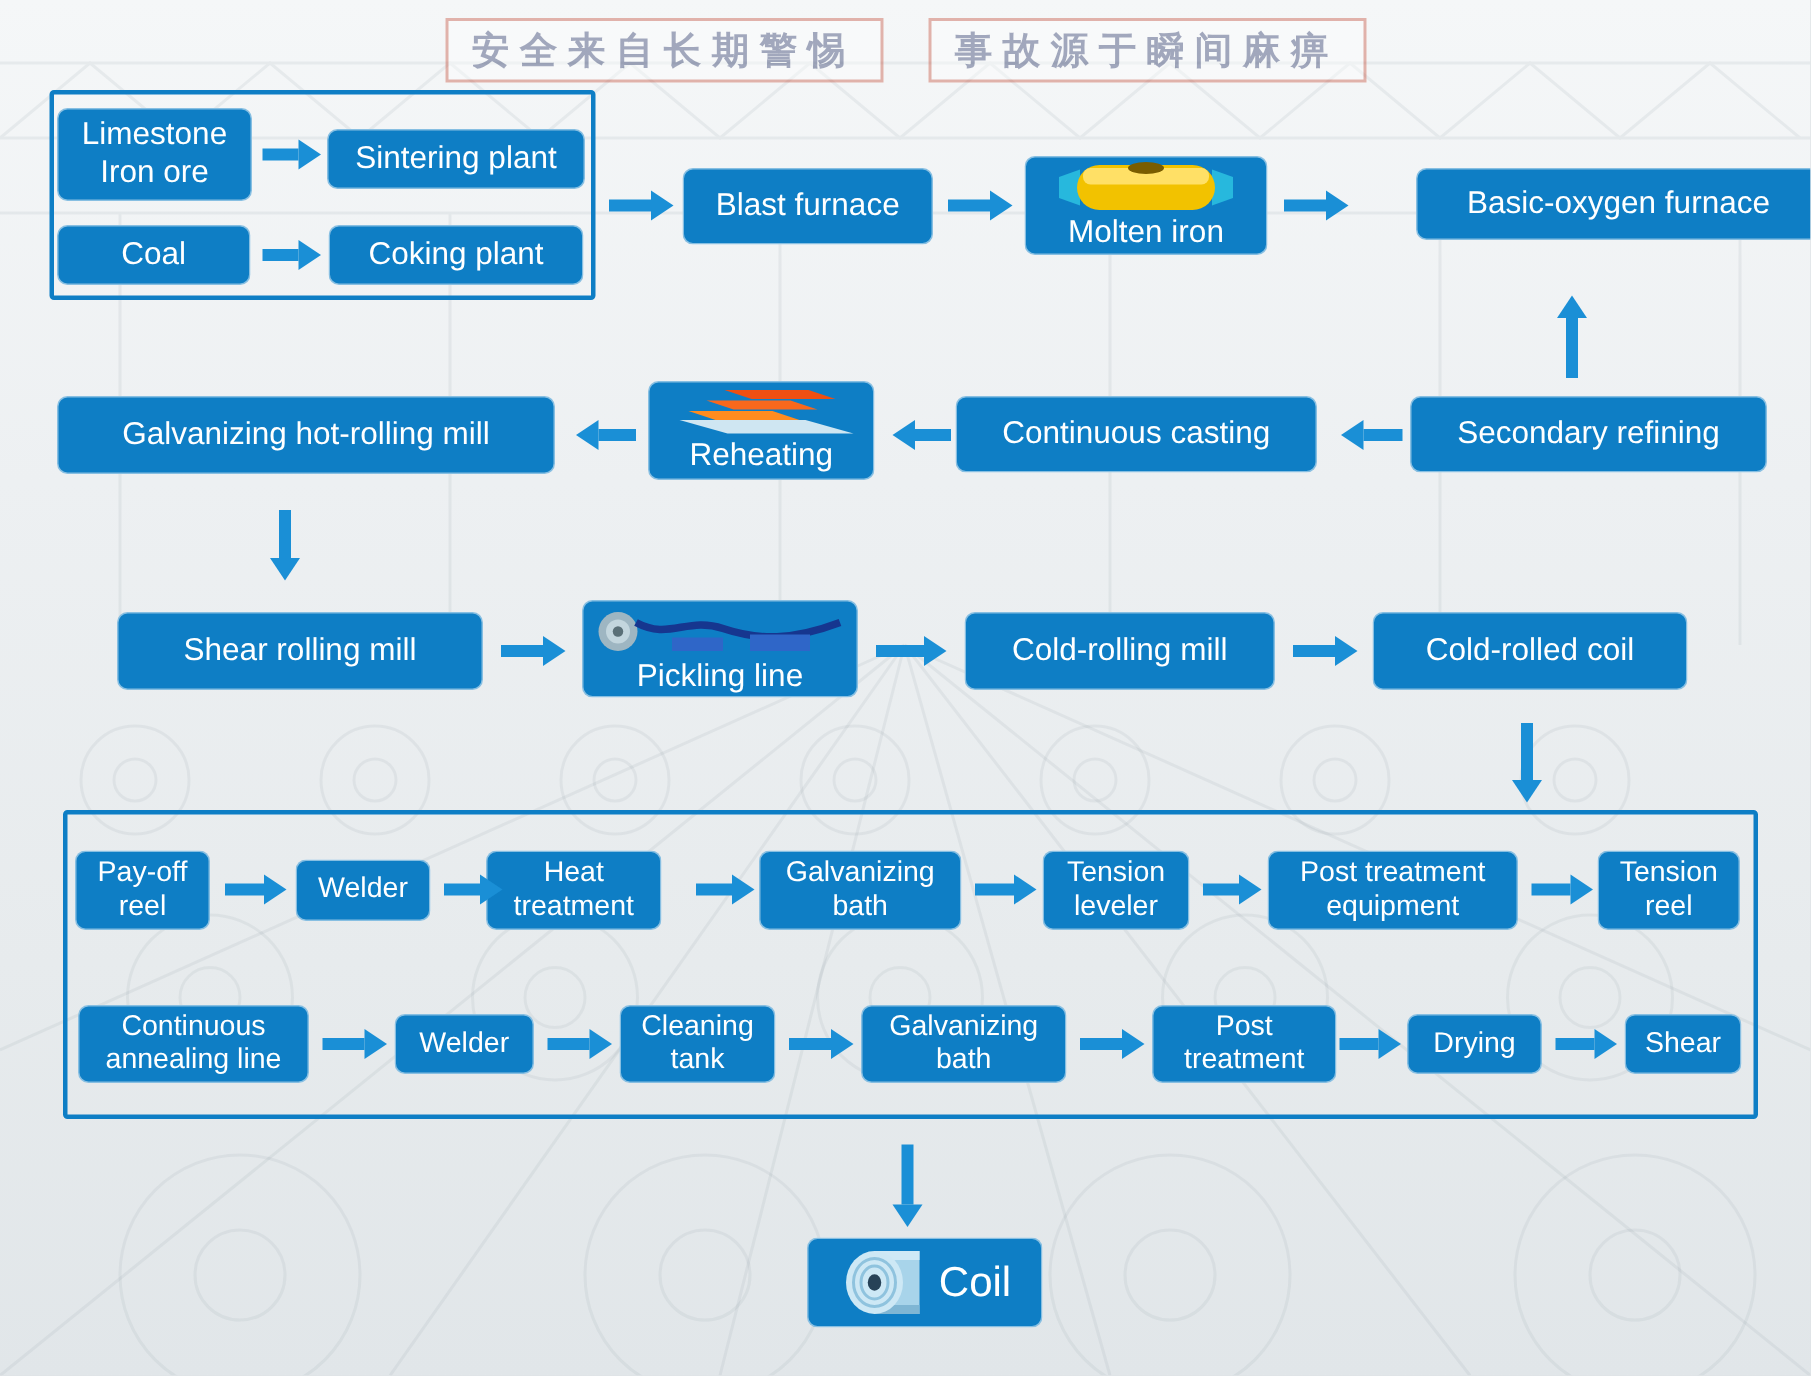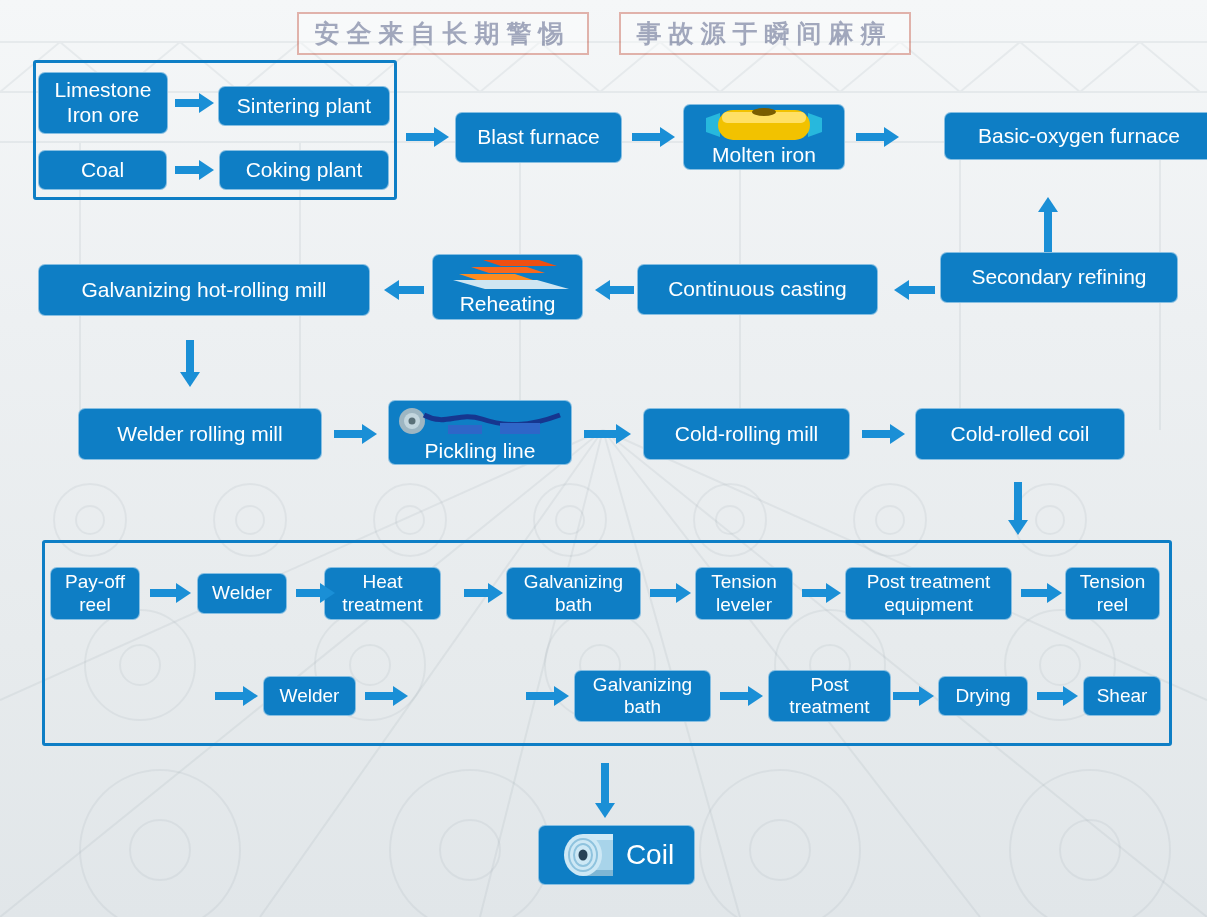--- a/index.html
+++ b/index.html
@@ -115,41 +115,41 @@
       <rect x="14" y="4" width="92" height="30" rx="15" fill="#f2c200"></rect>
       <rect x="18" y="6" width="84" height="11" rx="5" fill="#ffe066"></rect>
       <ellipse cx="60" cy="6" rx="12" ry="4" fill="#7a5d00"></ellipse>
     </svg>
     <span class="lbl">Molten iron</span>
   </div>
   <div class="node" style="left:944px;top:112px;width:270px;height:48px">
       <span class="lbl">Basic-oxygen furnace</span>
     </div>
 
-  <div class="node" style="left:940px;top:252px;width:238px;height:51px">
+  <div class="node" style="left:940px;top:264px;width:238px;height:51px">
       <span class="lbl">Secondary refining</span>
     </div>
   <div class="node" style="left:637px;top:264px;width:241px;height:51px">
       <span class="lbl">Continuous casting</span>
     </div>
   <div class="node" style="left:432px;top:254px;width:151px;height:66px">
     <svg class="gfx" width="126" height="34" viewBox="0 0 126 34">
       <path d="M8 23 L92 23 L124 32 L40 32 Z" fill="#cfe6f2"></path>
       <path d="M14 17 L70 17 L88 23 L32 23 Z" fill="#ff8c1f"></path>
       <path d="M26 10 L82 10 L100 16 L44 16 Z" fill="#f9681c"></path>
       <path d="M38 3 L94 3 L112 9 L56 9 Z" fill="#ef4f12"></path>
     </svg>
     <span class="lbl">Reheating</span>
   </div>
   <div class="node" style="left:38px;top:264px;width:332px;height:52px">
       <span class="lbl">Galvanizing hot-rolling mill</span>
     </div>
 
   <div class="node" style="left:78px;top:408px;width:244px;height:52px">
-      <span class="lbl">Welder rolling mill</span>
+      <span class="lbl">Shear rolling mill</span>
     </div>
   <div class="node" style="left:388px;top:400px;width:184px;height:65px">
     <svg class="gfx" width="168" height="36" viewBox="0 0 168 36">
       <circle cx="16" cy="19" r="13" fill="#9eb6c2"></circle>
       <circle cx="16" cy="19" r="8" fill="#c3d6de"></circle>
       <circle cx="16" cy="19" r="3.5" fill="#5a7078"></circle>
       <path d="M28 13 C 50 25, 62 9, 86 17 S 132 25, 164 13" stroke="#16368f" stroke-width="5" fill="none"></path>
       <rect x="52" y="23" width="34" height="9" fill="#2f66c8"></rect>
       <rect x="104" y="21" width="40" height="11" fill="#2f66c8"></rect>
     </svg>
@@ -183,22 +183,30 @@
     </div>
   <div class="node sm" style="left:845px;top:567px;width:167px;height:53px">
       <span class="lbl">Post treatment
 equipment</span>
     </div>
   <div class="node sm" style="left:1065px;top:567px;width:95px;height:53px">
       <span class="lbl">Tension
 reel</span>
     </div>
 
+  <div class="node sm" style="left:52px;top:670px;width:154px;height:52px">
+      <span class="lbl">Continuous
+annealing line</span>
+    </div>
   <div class="node sm" style="left:263px;top:676px;width:93px;height:40px">
       <span class="lbl">Welder</span>
+    </div>
+  <div class="node sm" style="left:413px;top:670px;width:104px;height:52px">
+      <span class="lbl">Cleaning
+tank</span>
     </div>
   <div class="node sm" style="left:574px;top:670px;width:137px;height:52px">
       <span class="lbl">Galvanizing
 bath</span>
     </div>
   <div class="node sm" style="left:768px;top:670px;width:123px;height:52px">
       <span class="lbl">Post
 treatment</span>
     </div>
   <div class="node sm" style="left:938px;top:676px;width:90px;height:40px">

